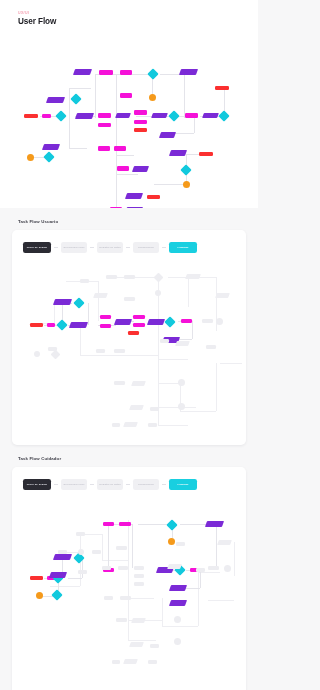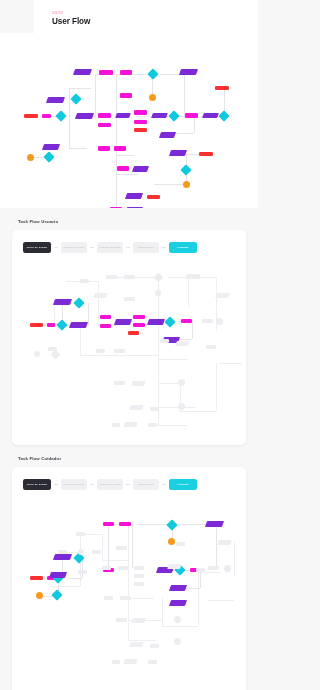--- a/index.html
+++ b/index.html
@@ -8,21 +8,20 @@
     background:#f7f7f8;
     font-family:"Liberation Sans", sans-serif;
     overflow:hidden;
     position:relative;
   }
 
   
   .header {
     background:#ffffff;
     padding:11px 0 6px 18px;
-    margin-left:34px;
   }
   .eyebrow {
     font-size:3.6px;
     letter-spacing:.3px;
     color:#f5a3b4;
     font-weight:700;
     text-transform:uppercase;
     line-height:5px;
     height:5px;
     overflow:hidden;

